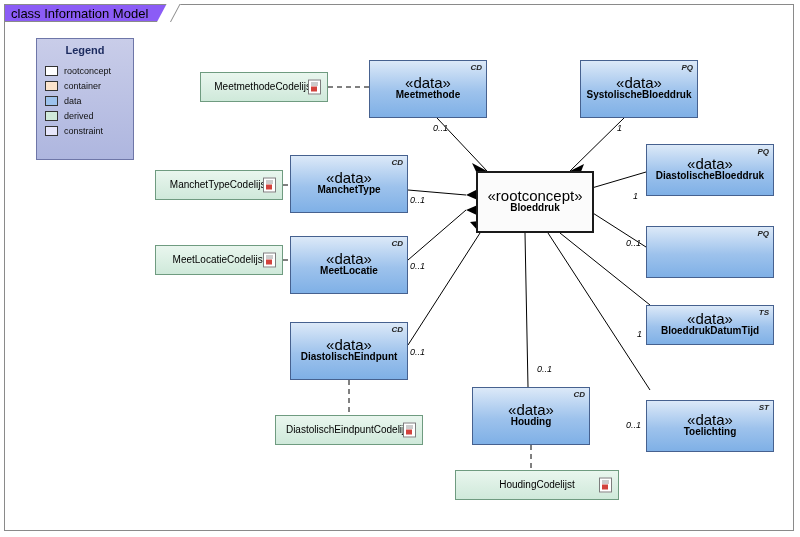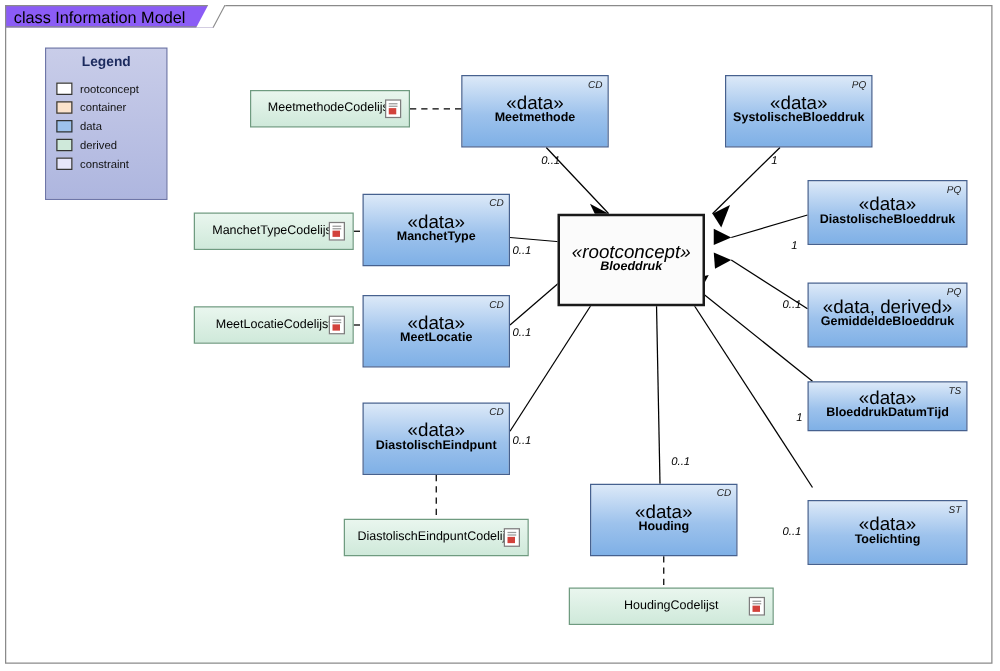--- a/index.html
+++ b/index.html
@@ -86,21 +86,21 @@
     font-size: 10px;
     font-weight: bold;
     line-height: 12px;
   }
   .node .corner {
     position: absolute;
     right: 4px;
     top: 2px;
     font-size: 8px;
     font-style: italic;
-    font-weight: normal;
+    font-weight: bold;
     color: #222;
   }
   .node .inner-txt {
     position: absolute;
     left: 0;
     right: 0;
     top: 50%;
     transform: translateY(-50%);
   }
 
@@ -277,21 +277,21 @@
         <span class="legend-sw" style="background:#cfe9da"></span>
         <span class="legend-lbl">derived</span>
       </div>
       <div class="legend-row">
         <span class="legend-sw" style="background:#e6e6fa"></span>
         <span class="legend-lbl">constraint</span>
       </div>
     </div>
   </div>
 
-  <div class="node c-root" style="left:446px;top:171px;width:118px;height:74px;font-style:italic;">
+  <div class="node c-root" style="left:476px;top:171px;width:118px;height:62px;">
     <div class="inner-txt">
       <span class="stereo">«rootconcept»</span>
       <span class="nm">Bloeddruk</span>
     </div>
   </div>
 
   <div class="node c-data" style="left:369px;top:60px;width:118px;height:58px;">
     <span class="corner">CD</span>
     <div class="inner-txt">
       <span class="stereo">«data»</span>
@@ -310,24 +310,20 @@
   <div class="node c-data" style="left:646px;top:144px;width:128px;height:52px;">
     <span class="corner">PQ</span>
     <div class="inner-txt">
       <span class="stereo">«data»</span>
       <span class="nm">DiastolischeBloeddruk</span>
     </div>
   </div>
 
   <div class="node c-data" style="left:646px;top:226px;width:128px;height:52px;">
     <span class="corner">PQ</span>
-    <div class="inner-txt">
-      <span class="stereo">«data, derived»</span>
-      <span class="nm">GemiddeldeBloeddruk</span>
-    </div>
   </div>
 
   <div class="node c-data" style="left:646px;top:305px;width:128px;height:40px;">
     <span class="corner">TS</span>
     <div class="inner-txt">
       <span class="stereo">«data»</span>
       <span class="nm">BloeddrukDatumTijd</span>
     </div>
   </div>
 

